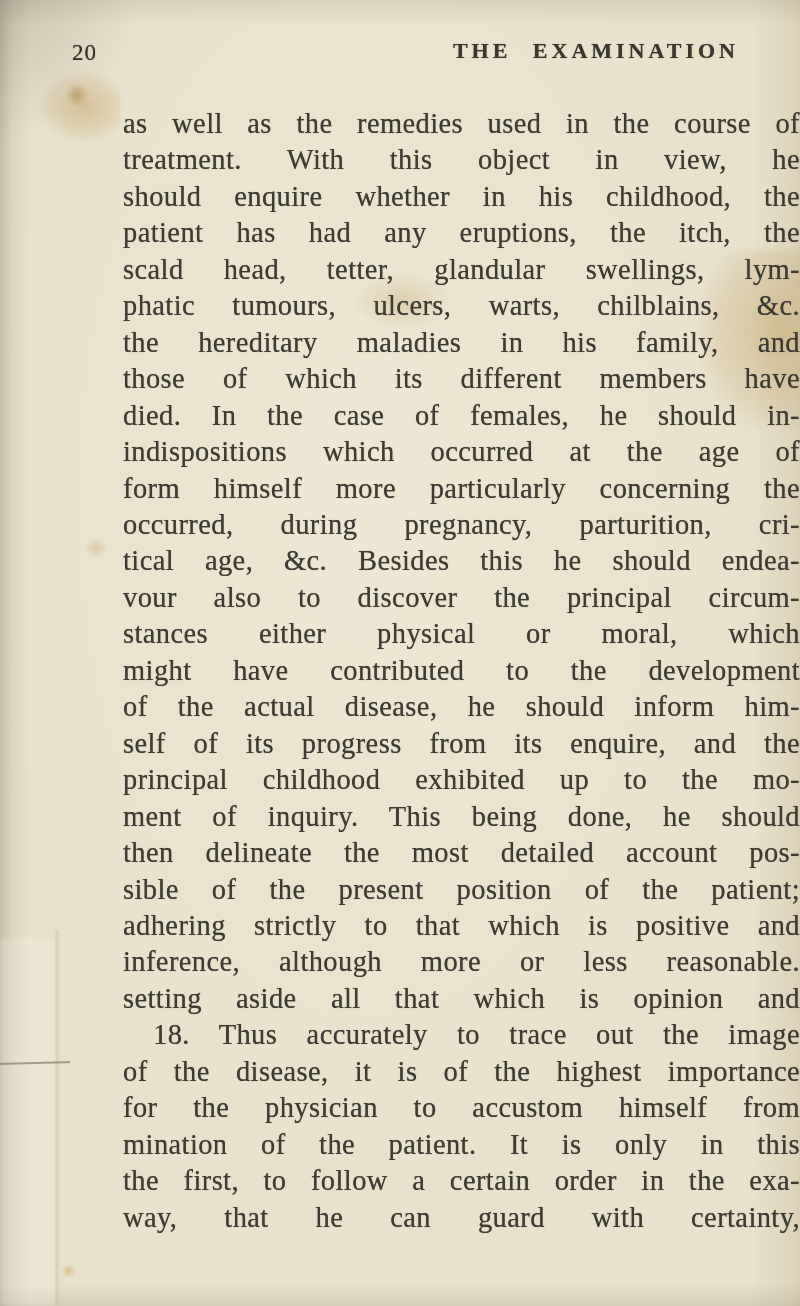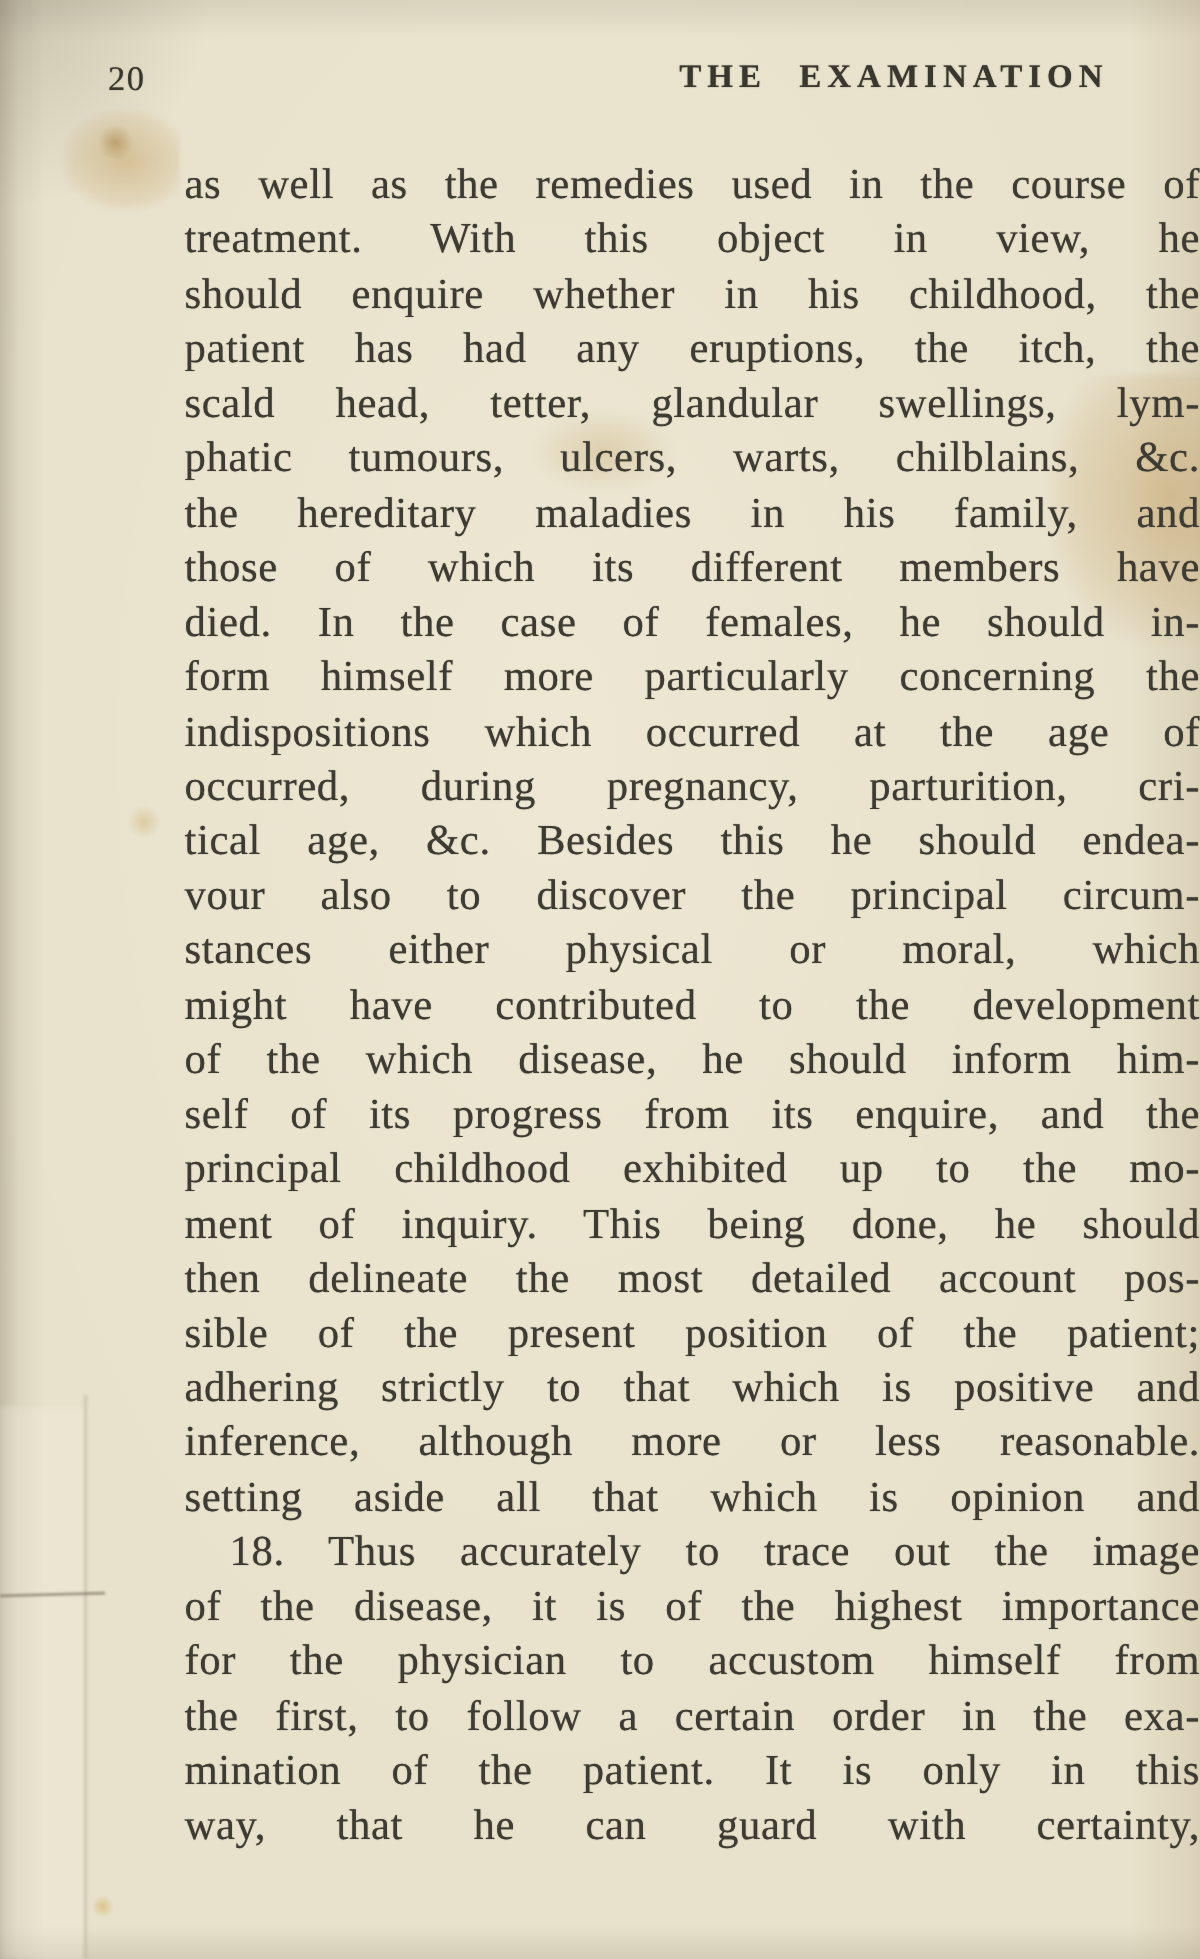--- a/index.html
+++ b/index.html
@@ -85,40 +85,40 @@
     <div class="para">
       <div class="line">as well as the remedies used in the course of</div>
       <div class="line">treatment. With this object in view, he</div>
       <div class="line">should enquire whether in his childhood, the</div>
       <div class="line">patient has had any eruptions, the itch, the</div>
       <div class="line">scald head, tetter, glandular swellings, lym-</div>
       <div class="line">phatic tumours, ulcers, warts, chilblains, &amp;c.</div>
       <div class="line">the hereditary maladies in his family, and</div>
       <div class="line">those of which its different members have</div>
       <div class="line">died. In the case of females, he should in-</div>
+      <div class="line">indispositions which occurred at the age of</div>
       <div class="line">form himself more particularly concerning the</div>
-      <div class="line">indispositions which occurred at the age of</div>
       <div class="line">occurred, during pregnancy, parturition, cri-</div>
       <div class="line">tical age, &amp;c. Besides this he should endea-</div>
       <div class="line">vour also to discover the principal circum-</div>
       <div class="line">stances either physical or moral, which</div>
       <div class="line">might have contributed to the development</div>
-      <div class="line">of the which disease, he should inform him-</div>
+      <div class="line">of the actual disease, he should inform him-</div>
       <div class="line">self of its progress from its enquire, and the</div>
       <div class="line">principal childhood exhibited up to the mo-</div>
       <div class="line">ment of inquiry. This being done, he should</div>
       <div class="line">then delineate the most detailed account pos-</div>
       <div class="line">sible of the present position of the patient;</div>
       <div class="line">adhering strictly to that which is positive and</div>
       <div class="line">inference, although more or less reasonable.</div>
       <div class="line">setting aside all that which is opinion and</div>
     </div>
     <div class="para para-indent">
       <div class="line">18. Thus accurately to trace out the image</div>
       <div class="line">of the disease, it is of the highest importance</div>
       <div class="line">for the physician to accustom himself from</div>
+      <div class="line">mination of the patient. It is only in this</div>
       <div class="line">the first, to follow a certain order in the exa-</div>
-      <div class="line">mination of the patient. It is only in this</div>
       <div class="line">way, that he can guard with certainty,</div>
     </div>
   </div>
 
 </div>
 
 </body></html>

